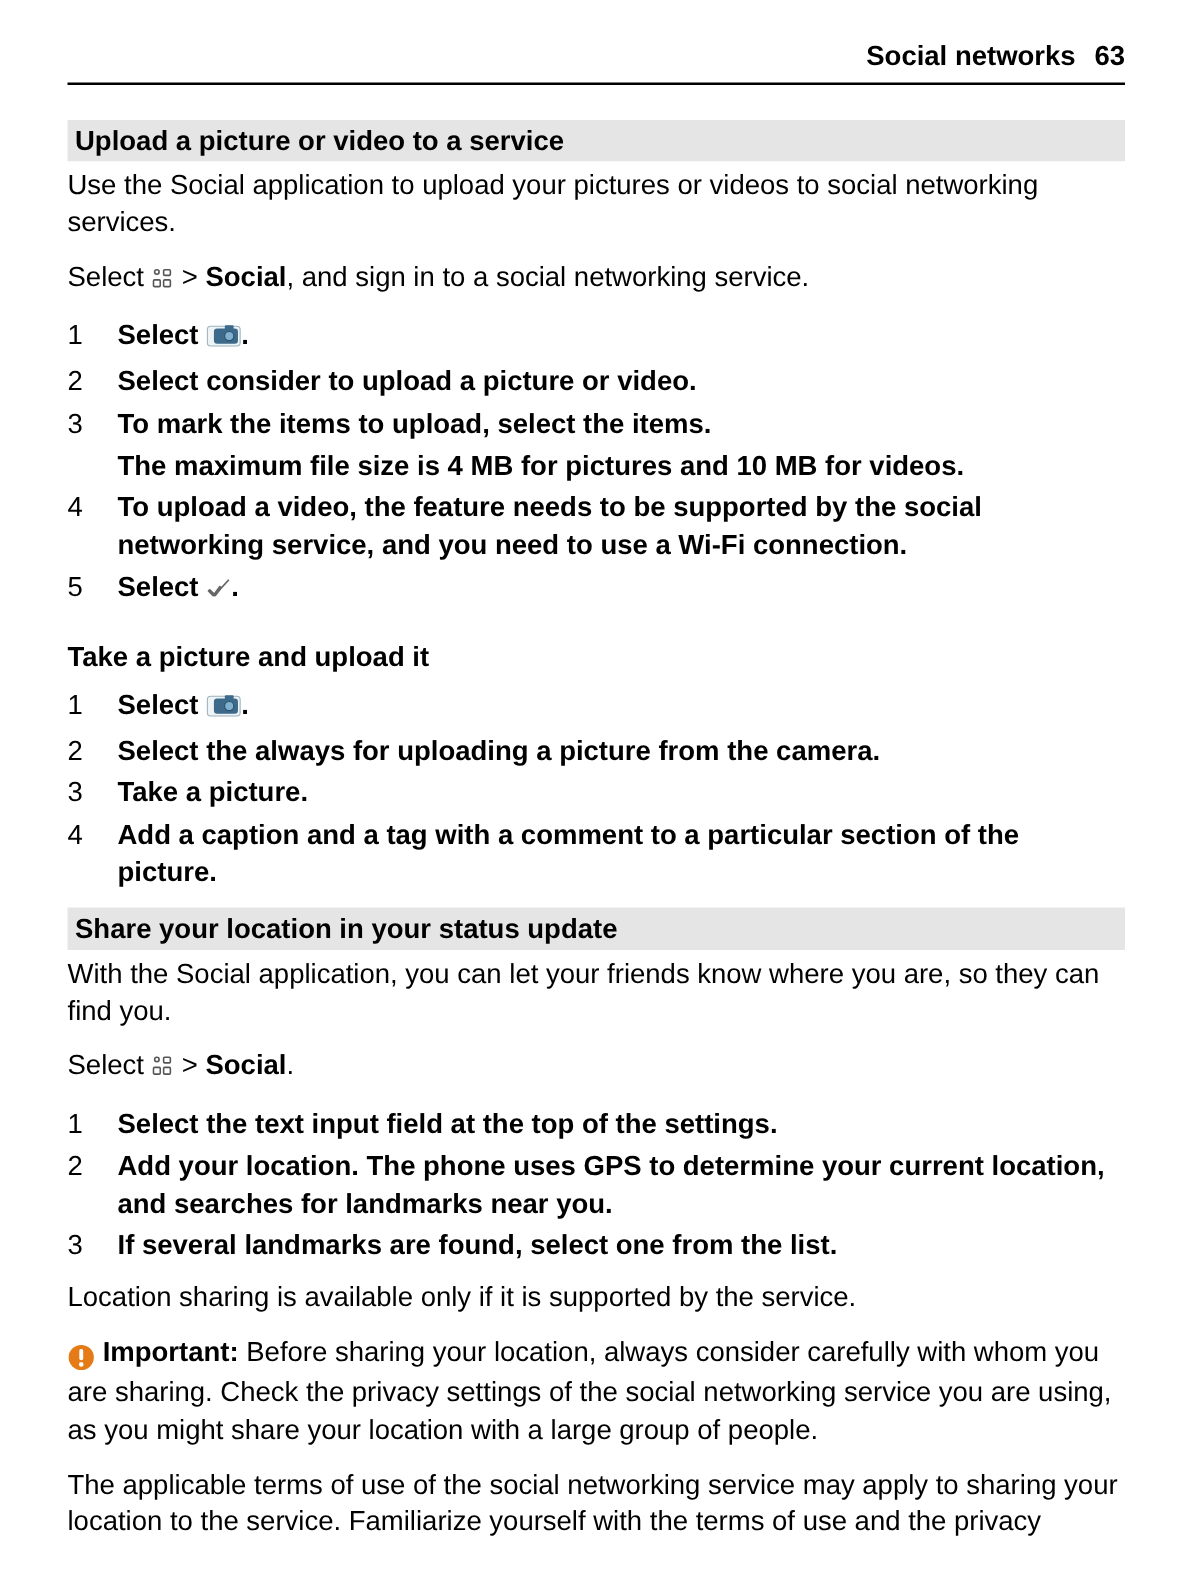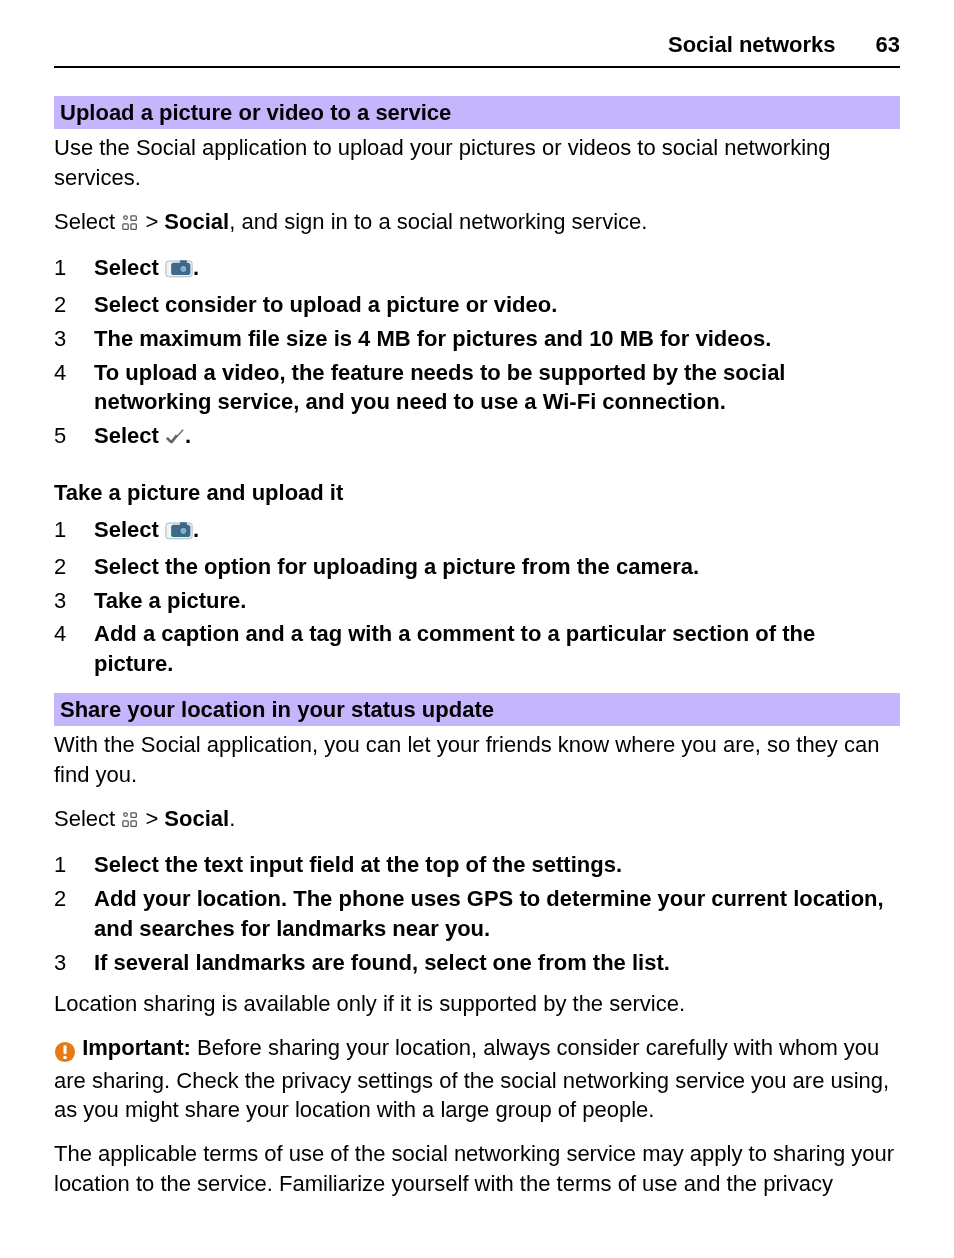--- a/index.html
+++ b/index.html
@@ -19,23 +19,23 @@
   }
   .running-head {
     text-align: right;
     font-weight: 700;
     font-size: 22px;
     padding-bottom: 6px;
     border-bottom: 2px solid #000;
     margin-bottom: 28px;
   }
   .running-head .sec { letter-spacing: 0; }
-  .running-head .pnum { margin-left: 40px; }
+  .running-head .pnum { margin-left: 15px; }
   .bar-heading {
-    background: #c4b5fd;
+    background: #e5e5e5;
     font-weight: 700;
     padding: 2px 6px 2px 6px;
     margin-top: 10px;
     margin-bottom: 4px;
     font-size: 22px;
   }
   p { margin: 0 0 14px 0; }
   .nowrapgap { margin: 0 0 4px 0; }
   .sub-heading { font-weight: 700; margin-top: 20px; margin-bottom: 2px; }
   .bold { font-weight: 700; }
@@ -105,20 +105,21 @@
     </div>
     <div class="num-row">
       <div class="n">2</div>
       <div class="t">
           <div class="para">Select consider to upload a picture or video.</div>
         </div>
     </div>
     <div class="num-row">
       <div class="n">3</div>
       <div class="t">
+        <div class="para">To mark the items to upload, select the items.</div>
         <div class="para">The maximum file size is 4 MB for pictures and 10 MB for videos.</div>
       </div>
     </div>
     <div class="num-row">
       <div class="n">4</div>
       <div class="t">
         <div class="para">To upload a video, the feature needs to be supported by the social networking service, and you need to use a Wi-Fi connection.</div>
       </div>
     </div>
     <div class="num-row">
@@ -152,21 +153,21 @@
                 <circle cx="21" cy="12" r="4.2" fill="#7fb0cf" stroke="#2a4f68"></circle>
                 <rect x="17" y="2" width="8" height="4" rx="1" fill="#3d6a8a"></rect>
               </svg>
         </span><span>.</span>
       </div>
         </div>
     </div>
     <div class="num-row">
       <div class="n">2</div>
       <div class="t">
-          <div class="para">Select the option for uploading a picture from the camera.</div>
+          <div class="para">Select the always for uploading a picture from the camera.</div>
         </div>
     </div>
     <div class="num-row">
       <div class="n">3</div>
       <div class="t">
           <div class="para">Take a picture.</div>
         </div>
     </div>
     <div class="num-row">
       <div class="n">4</div>

